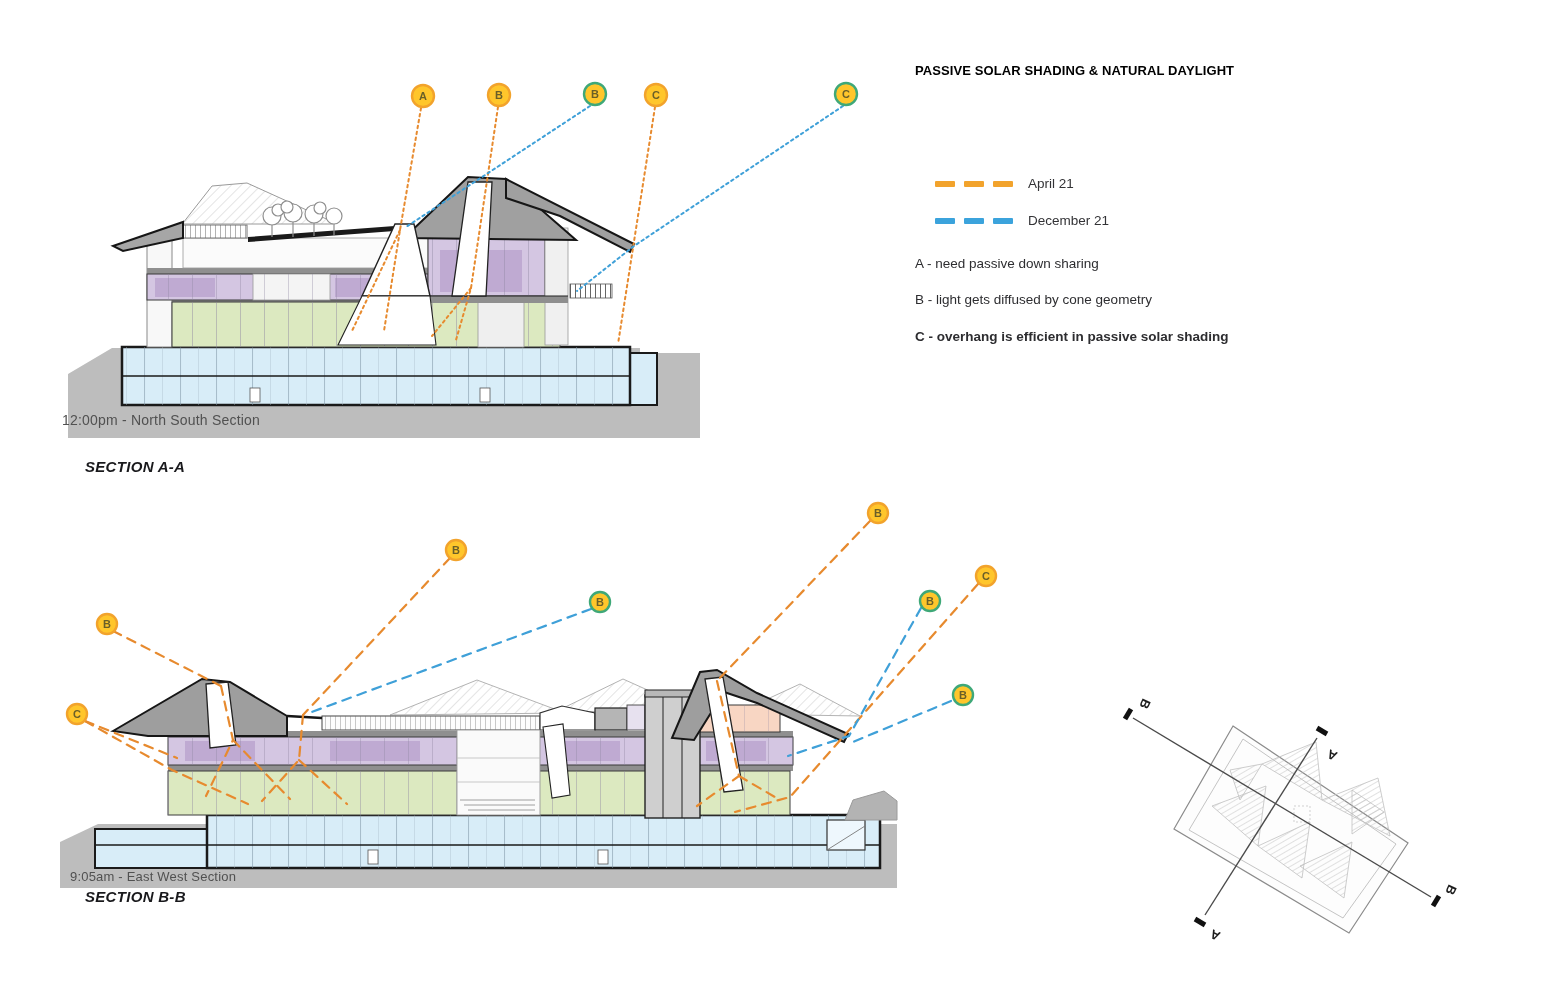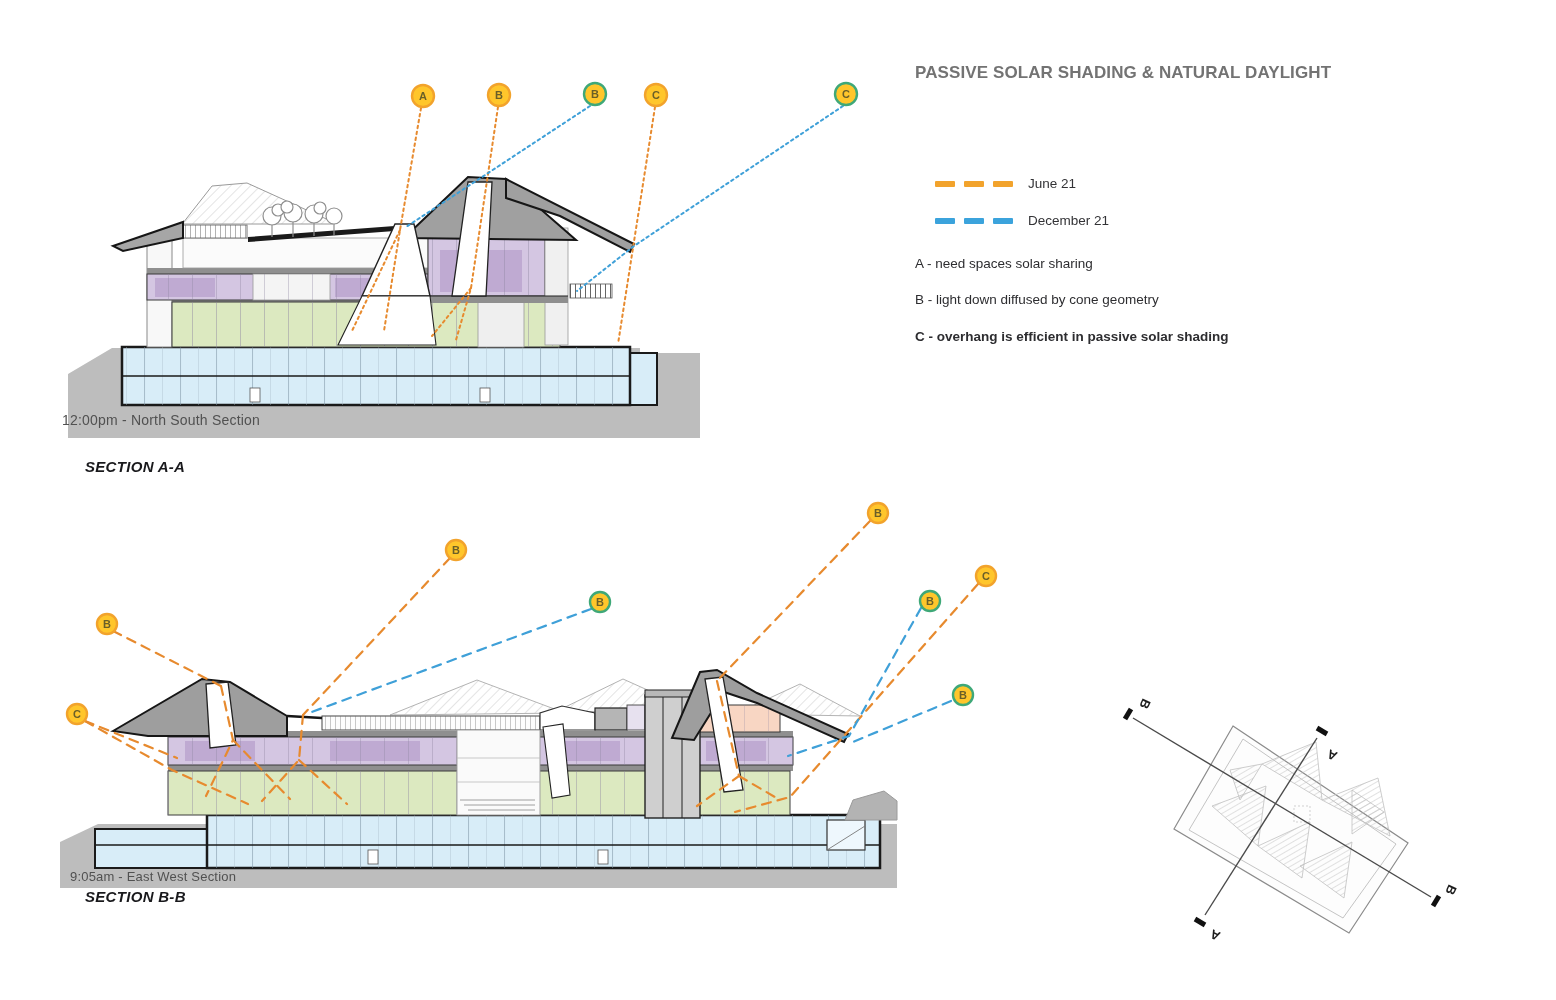--- a/index.html
+++ b/index.html
@@ -3,21 +3,21 @@
 <meta charset="utf-8">
 <style>
   html,body{margin:0;padding:0;background:#ffffff;}
   body{width:1556px;height:1000px;position:relative;font-family:"Liberation Sans",sans-serif;overflow:hidden;}
   #stage{position:absolute;left:0;top:0;width:1556px;height:1000px;}
   svg text{font-family:"Liberation Sans",sans-serif;}
   .overlay{position:absolute;left:0;top:0;width:1556px;height:1000px;pointer-events:none;}
   .caption{position:absolute;font-size:14px;color:#515151;letter-spacing:.2px;}
   .section-label{position:absolute;font-size:15px;font-weight:bold;color:#19191c;letter-spacing:.3px;font-style:italic;}
   .panel{position:absolute;left:915px;top:63px;width:584px;height:290px;}
-  .panel-title{position:absolute;top:0;left:0;font-size:17px;font-weight:bold;color:#737373;letter-spacing:.1px;white-space:nowrap;}
+  .panel-title{position:absolute;top:0;left:0;font-size:13px;font-weight:bold;color:#000000;letter-spacing:.1px;white-space:nowrap;}
   .panel-para{position:absolute;top:41px;left:0;width:582px;font-size:13.5px;line-height:1.42;color:#2d2d30;text-align:justify;}
   .legend-row{position:absolute;left:20px;display:flex;align-items:center;}
   .legend-june{top:113px;}
   .legend-dec{top:150px;}
   .dashes{display:flex;gap:9px;width:79px;}
   .dash{width:20px;height:6px;border-radius:1px;}
   .legend-text{margin-left:14px;font-size:13.5px;color:#333336;}
   .note{position:absolute;left:0;font-size:13.5px;color:#2d2d30;}
   .note-a{top:193px;}
   .note-b{top:229px;}
@@ -314,28 +314,28 @@
 
   <div class="panel">
     <div class="panel-title">PASSIVE SOLAR SHADING &amp; NATURAL DAYLIGHT</div>
 
     <div class="legend-row legend-june">
       <span class="dashes">
         <span class="dash" style="background: rgb(242, 163, 44);"></span>
           <span class="dash" style="background: rgb(242, 163, 44);"></span>
           <span class="dash" style="background: rgb(242, 163, 44);"></span>
       </span>
-      <span class="legend-text">June 21</span>
+      <span class="legend-text">April 21</span>
     </div>
     <div class="legend-row legend-dec">
       <span class="dashes">
         <span class="dash" style="background: rgb(59, 163, 220);"></span>
           <span class="dash" style="background: rgb(59, 163, 220);"></span>
           <span class="dash" style="background: rgb(59, 163, 220);"></span>
       </span>
       <span class="legend-text">December 21</span>
     </div>
 
-    <div class="note note-a">A - need spaces solar sharing</div>
-    <div class="note note-b">B - light down diffused by cone geometry</div>
+    <div class="note note-a">A - need passive down sharing</div>
+    <div class="note note-b">B - light gets diffused by cone geometry</div>
     <div class="note note-c">C - overhang is efficient in passive solar shading</div>
   </div>
 </div>
 
 </body></html>

